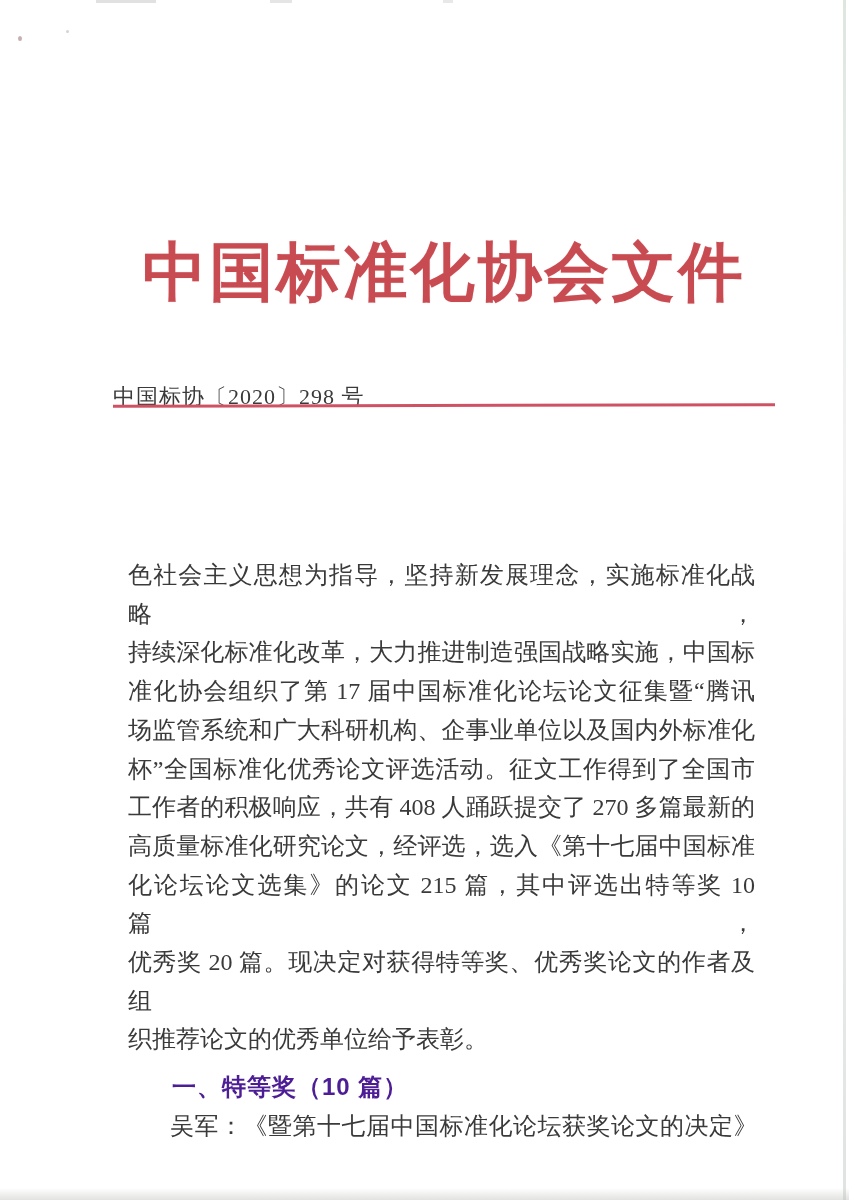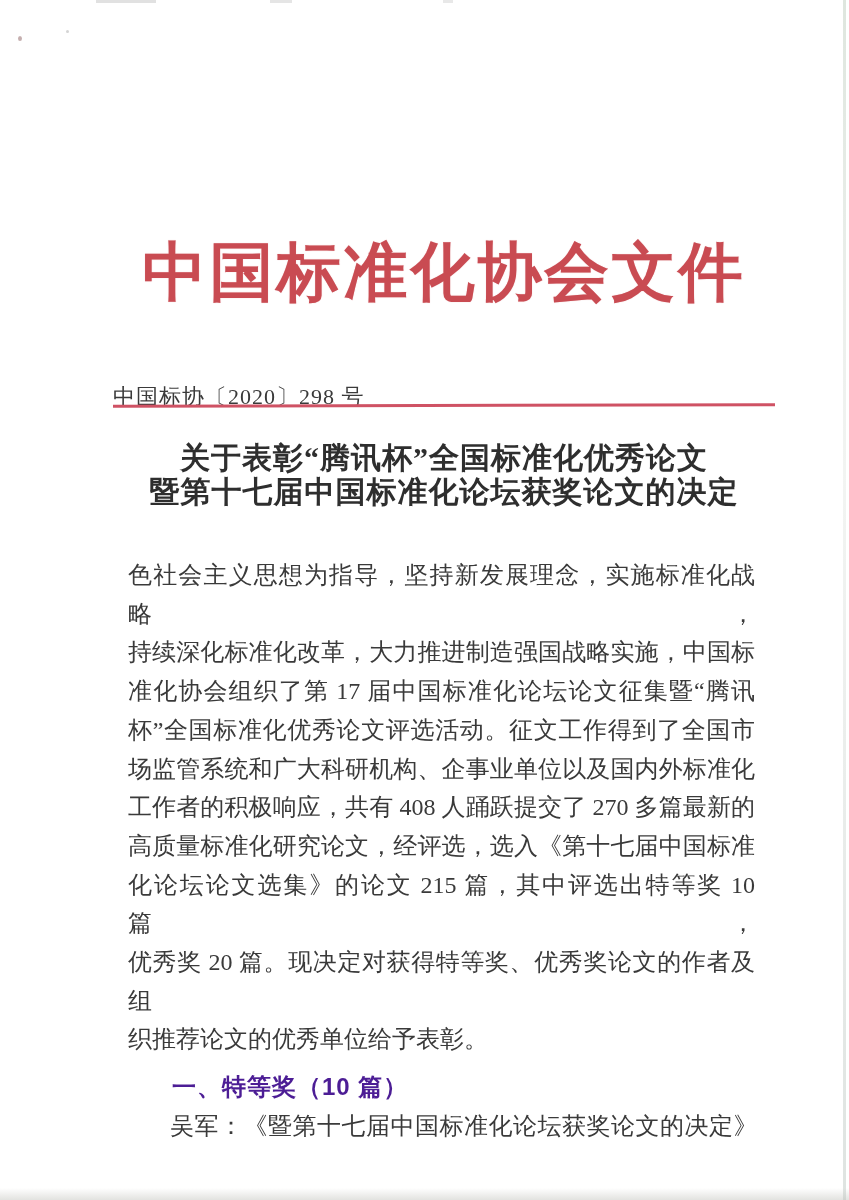--- a/index.html
+++ b/index.html
@@ -108,31 +108,27 @@
   <span class="streak3"></span>
 
   <div class="content">
 
     <div class="letterhead">中国标准化协会文件</div>
 
     <div class="doc-number">中国标协〔2020〕298 号</div>
 
     <div class="red-rule"></div>
 
-    <div class="decision-title">
-      <div>关于表彰“腾讯杯”全国标准化优秀论文</div>
-      <div>暨第十七届中国标准化论坛获奖论文的决定</div>
-    </div>
 
     <div class="body-block">
       <div class="body-line fill">色社会主义思想为指导，坚持新发展理念，实施标准化战略，</div>
       <div class="body-line fill">持续深化标准化改革，大力推进制造强国战略实施，中国标</div>
       <div class="body-line fill">准化协会组织了第 17 届中国标准化论坛论文征集暨“腾讯</div>
+      <div class="body-line fill">场监管系统和广大科研机构、企事业单位以及国内外标准化</div>
       <div class="body-line fill">杯”全国标准化优秀论文评选活动。征文工作得到了全国市</div>
-      <div class="body-line fill">场监管系统和广大科研机构、企事业单位以及国内外标准化</div>
       <div class="body-line fill">工作者的积极响应，共有 408 人踊跃提交了 270 多篇最新的</div>
       <div class="body-line fill">高质量标准化研究论文，经评选，选入《第十七届中国标准</div>
       <div class="body-line fill">化论坛论文选集》的论文 215 篇，其中评选出特等奖 10 篇，</div>
       <div class="body-line fill">优秀奖 20 篇。现决定对获得特等奖、优秀奖论文的作者及组</div>
       <div class="body-line">织推荐论文的优秀单位给予表彰。</div>
 
       <div class="body-line section-heading">一、特等奖（10 篇）</div>
 
       <div class="body-line award-entry">吴军：《暨第十七届中国标准化论坛获奖论文的决定》</div>
     </div>

